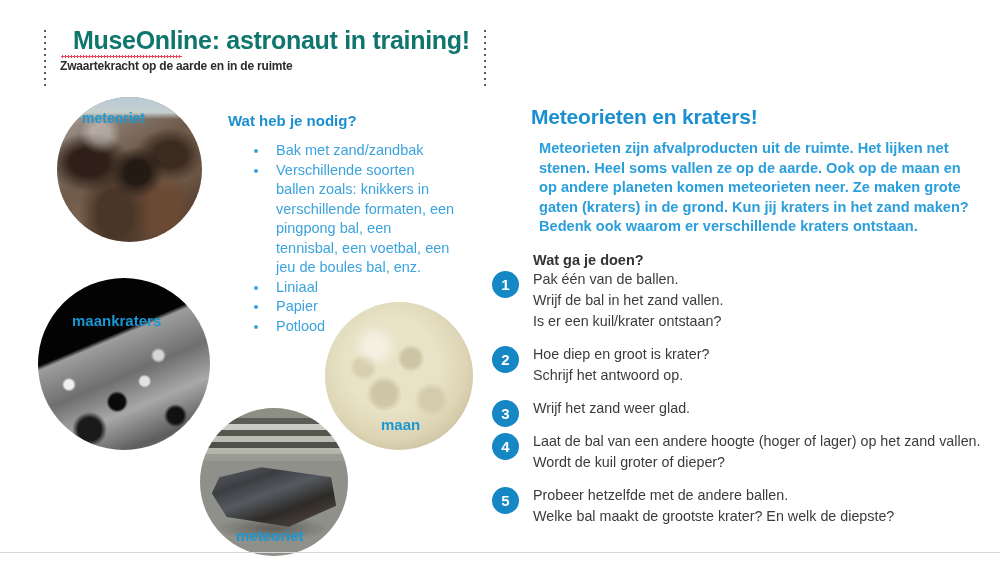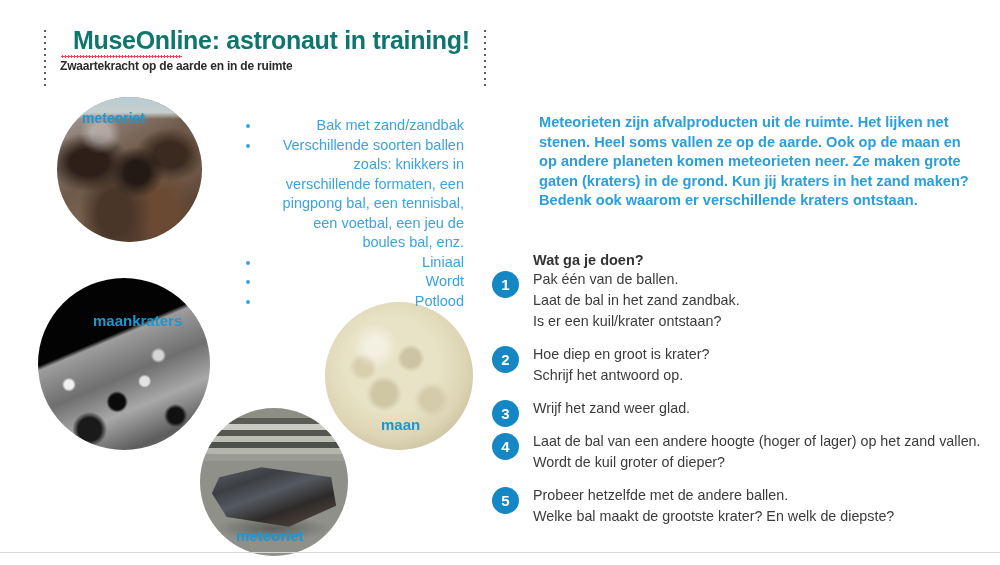--- a/index.html
+++ b/index.html
@@ -212,24 +212,23 @@
     left: 228px; top: 112px;
     width: 240px;
   }
   .mats h3 {
     margin: 0 0 2px 0;
     font-size: 15px;
     font-weight: bold;
     color: #1b8fd0;
   }
   .mats ul {
-    margin: 4px;
+    margin: 12px;
     padding: 0;
     list-style: none;
-    text-align: right;
   }
   .mats li {
     position: relative;
     padding-left: 36px;
     font-size: 14.5px;
     line-height: 19.5px;
     color: #3ba3dd;
   }
   .mats li::before {
     content: "";
@@ -324,53 +323,55 @@
     </div>
 
   </div>
 
   <div class="circ" id="circ-met-top">
     <div class="circ-top-sky"></div>
   </div>
   <div class="circ-label cap" id="lbl-met-top" style="left:82px; top:110px;">meteoriet</div>
 
   <div class="circ" id="circ-moonc"></div>
-  <div class="circ-label cap" style="left:72px; top:312px; font-size:15px;margin-left:21px;">maankraters</div>
+  <div class="circ-label cap" style="left:72px; top:312px; font-size:15px;">maankraters</div>
 
   <div class="circ" id="circ-moon"></div>
   <div class="circ-label cap" style="left:381px; top:416px; font-size:15px;">maan</div>
 
   <div class="circ" id="circ-met-bot">
     <div class="rock"></div>
     <div class="rock-shadow"></div>
   </div>
   <div class="circ-label cap" style="left:236px; top:527px; font-size:15px;">meteoriet</div>
 
   <div class="mats">
+    <h3>Wat heb je nodig?</h3>
     <ul>
       <li>Bak met zand/zandbak</li>
       <li>Verschillende soorten ballen zoals: knikkers in verschillende formaten, een pingpong bal, een tennisbal, een voetbal, een jeu de boules bal, enz.</li>
       <li>Liniaal</li>
-      <li>Wordt</li>
+      <li>Papier</li>
       <li>Potlood</li>
     </ul>
   </div>
 
   <div class="rpanel">
+    <h2>Meteorieten en kraters!</h2>
     <p class="intro">Meteorieten zijn afvalproducten uit de ruimte. Het lijken net stenen. Heel soms vallen ze op de aarde. Ook op de maan en op andere planeten komen meteorieten neer. Ze maken grote gaten (kraters) in de grond. Kun jij kraters in het zand maken? Bedenk ook waarom er verschillende kraters ontstaan.</p>
   </div>
 
   <div class="steps">
     <div class="steps-title">Wat ga je doen?</div>
 
     <div class="step" id="step-1">
       <div class="badge">1</div>
       <div class="step-lines">
         <div>Pak één van de ballen.</div>
-        <div>Laat de bal in het zand zandbak.</div>
+        <div>Wrijf de bal in het zand vallen.</div>
         <div>Is er een kuil/krater ontstaan?</div>
       </div>
     </div>
 
     <div class="step" id="step-2">
       <div class="badge">2</div>
       <div class="step-lines">
         <div>Hoe diep en groot is krater?</div>
         <div>Schrijf het antwoord op.</div>
       </div>

